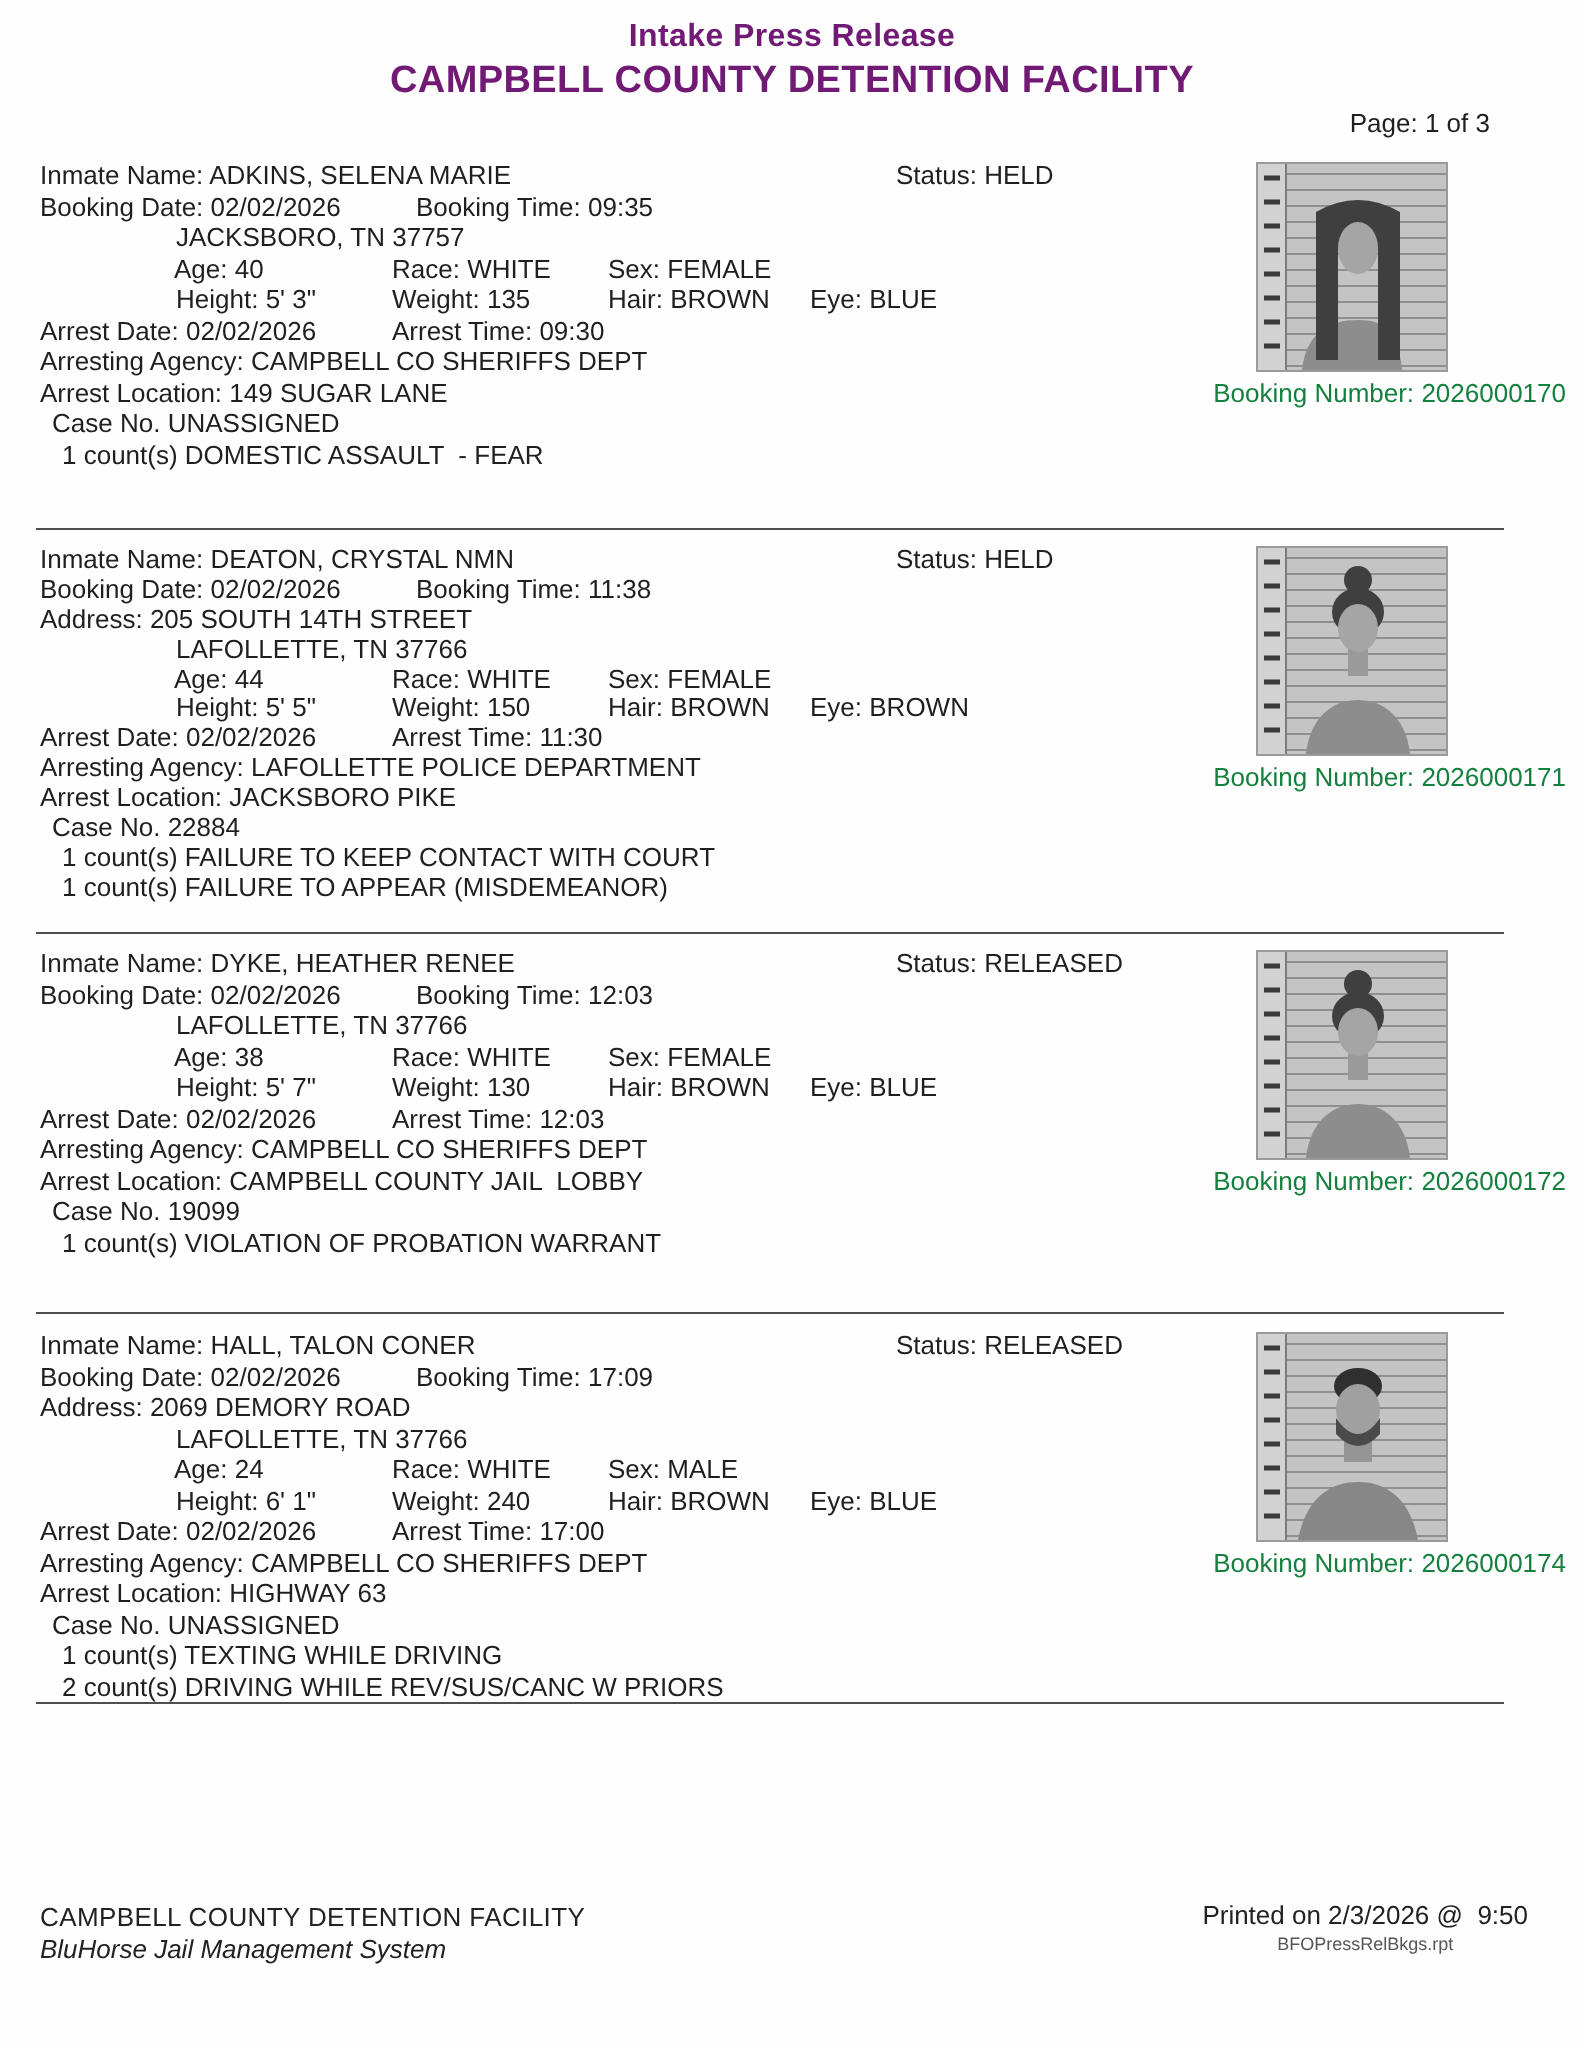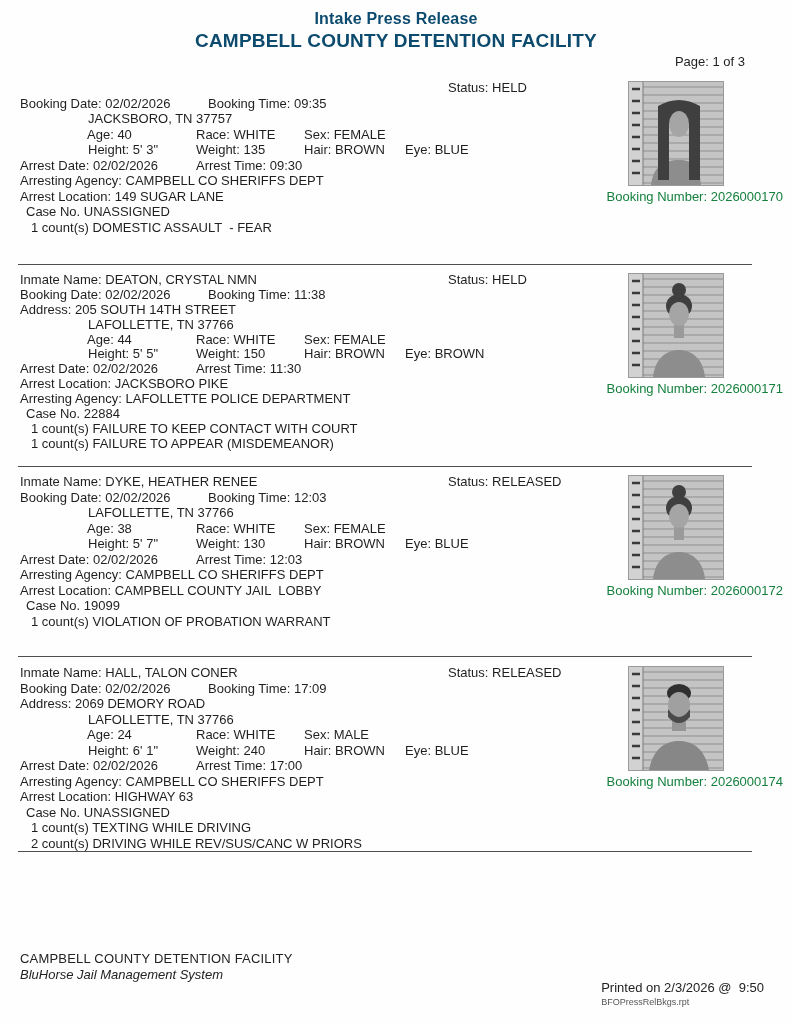--- a/index.html
+++ b/index.html
@@ -1,37 +1,37 @@
 <!DOCTYPE html>
 <html><head>
 <meta charset="utf-8">
 <style>
   html,body{margin:0;padding:0}
   body{width:792px;height:1024px;background:#f4f4f2;font-family:"Liberation Sans",sans-serif}
   .page{position:relative;width:792px;height:1024px;background:#fefefe;color:#1f1f1f;font-size:13px;overflow:hidden}
-  .hdr{position:absolute;top:10px;left:0;width:100%;text-align:center;color:#0c4a6e}
+  .hdr{position:absolute;top:10px;left:0;width:100%;text-align:center;color:#701a75}
   .t1{font-size:16px;font-weight:bold;letter-spacing:.2px}
   .t2{font-size:19px;font-weight:bold;margin-top:2px;letter-spacing:.2px}
   .pageno{position:absolute;top:54px;right:47px;font-size:13px}
   .record{position:absolute;left:20px;width:752px}
   .ln{position:relative;height:15.5px}
   .r2 .ln{height:14.9px}
   .p{position:absolute;top:0;white-space:pre}
   .photo{position:absolute;left:609px;top:2px;width:94px;height:103px;display:block;box-shadow:0 0 0 1px #9a9a9a}
   .photo svg{display:block}
   .photo .sil{display:none}
   .photo[data-variant="long-hair"] .sil-long{display:inline}
   .photo[data-variant="updo"] .sil-updo{display:inline}
   .photo[data-variant="short-male"] .sil-male{display:inline}
   .bookno{position:absolute;left:563px;width:200px;top:109px;text-align:right;white-space:pre;color:#15803d}
   .divider{position:absolute;left:18px;width:734px;height:0;border-top:1px solid #4e4e4e}
   .footL{position:absolute;left:20px;top:951px;color:#222}
   .footL .fac{font-size:13px;letter-spacing:.2px}
   .footL .sys{font-size:13px;font-style:italic;margin-top:1px}
-  .footR{position:absolute;right:28px;top:980px;text-align:left;color:#222}
+  .footR{position:absolute;right:28px;top:950px;text-align:center;color:#222}
   .footR .printed{font-size:13px;white-space:pre}
   .footR .rpt{font-size:9px;color:#555;margin-top:2px}
   .defs{position:absolute;width:0;height:0;overflow:hidden}
 </style>
 </head>
 <body>
 
 <svg class="defs" aria-hidden="true">
   <defs>
     <g id="mug-bg">
@@ -66,20 +66,21 @@
 <div class="page">
 
   <div class="hdr">
     <div class="t1">Intake Press Release</div>
     <div class="t2">CAMPBELL COUNTY DETENTION FACILITY</div>
   </div>
   <div class="pageno">Page: 1 of 3</div>
 
   <section class="record" style="top:80px">
     <div class="ln">
+      <span class="p" style="left:0"><span>Inmate Name:</span> <span>ADKINS, SELENA MARIE</span></span>
       <span class="p" style="left:428px"><span>Status:</span> <span>HELD</span></span>
     </div>
     <div class="ln">
       <span class="p" style="left:0"><span>Booking Date:</span> <span>02/02/2026</span></span>
       <span class="p" style="left:188px"><span>Booking Time:</span> <span>09:35</span></span>
     </div>
     <div class="ln">
       <span class="p" style="left:68px">JACKSBORO, TN 37757</span>
     </div>
     <div class="ln">
@@ -145,24 +146,24 @@
       <span class="p" style="left:68px"><span>Height:</span> <span>5' 5"</span></span>
       <span class="p" style="left:176px"><span>Weight:</span> <span>150</span></span>
       <span class="p" style="left:284px"><span>Hair:</span> <span>BROWN</span></span>
       <span class="p" style="left:385px"><span>Eye:</span> <span>BROWN</span></span>
     </div>
     <div class="ln">
       <span class="p" style="left:0"><span>Arrest Date:</span> <span>02/02/2026</span></span>
       <span class="p" style="left:176px"><span>Arrest Time:</span> <span>11:30</span></span>
     </div>
     <div class="ln">
+      <span class="p" style="left:0"><span>Arresting Agency:</span> <span>LAFOLLETTE POLICE DEPARTMENT</span></span>
+    </div>
+    <div class="ln">
       <span class="p" style="left:0"><span>Arrest Location:</span> <span>JACKSBORO PIKE</span></span>
-    </div>
-    <div class="ln">
-      <span class="p" style="left:0"><span>Arresting Agency:</span> <span>LAFOLLETTE POLICE DEPARTMENT</span></span>
     </div>
     <div class="ln">
       <span class="p" style="left:6px"><span>Case No.</span> <span>22884</span></span>
     </div>
     <div class="ln">
       <span class="p" style="left:11px">1 count(s) FAILURE TO KEEP CONTACT WITH COURT</span>
     </div>
     <div class="ln">
       <span class="p" style="left:11px">1 count(s) FAILURE TO APPEAR (MISDEMEANOR)</span>
     </div>

